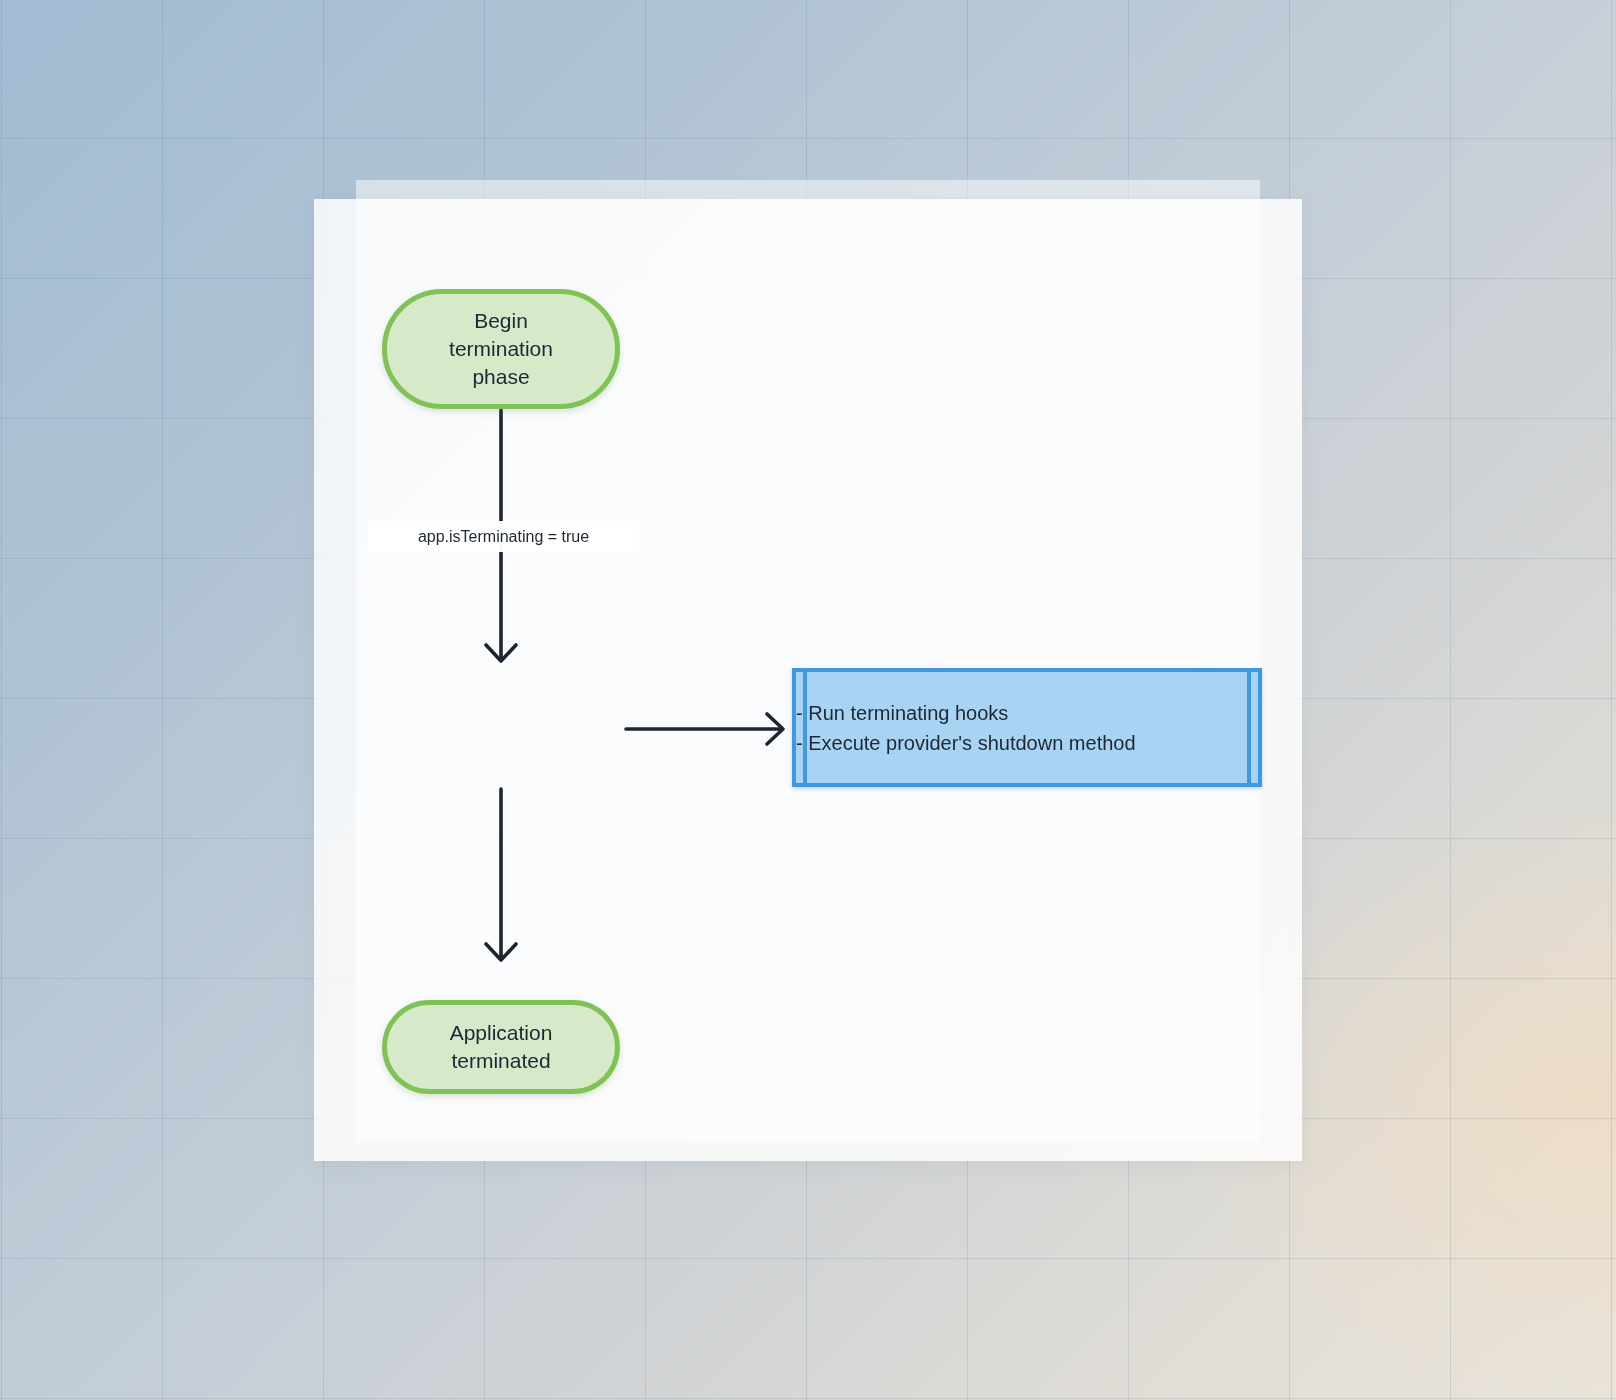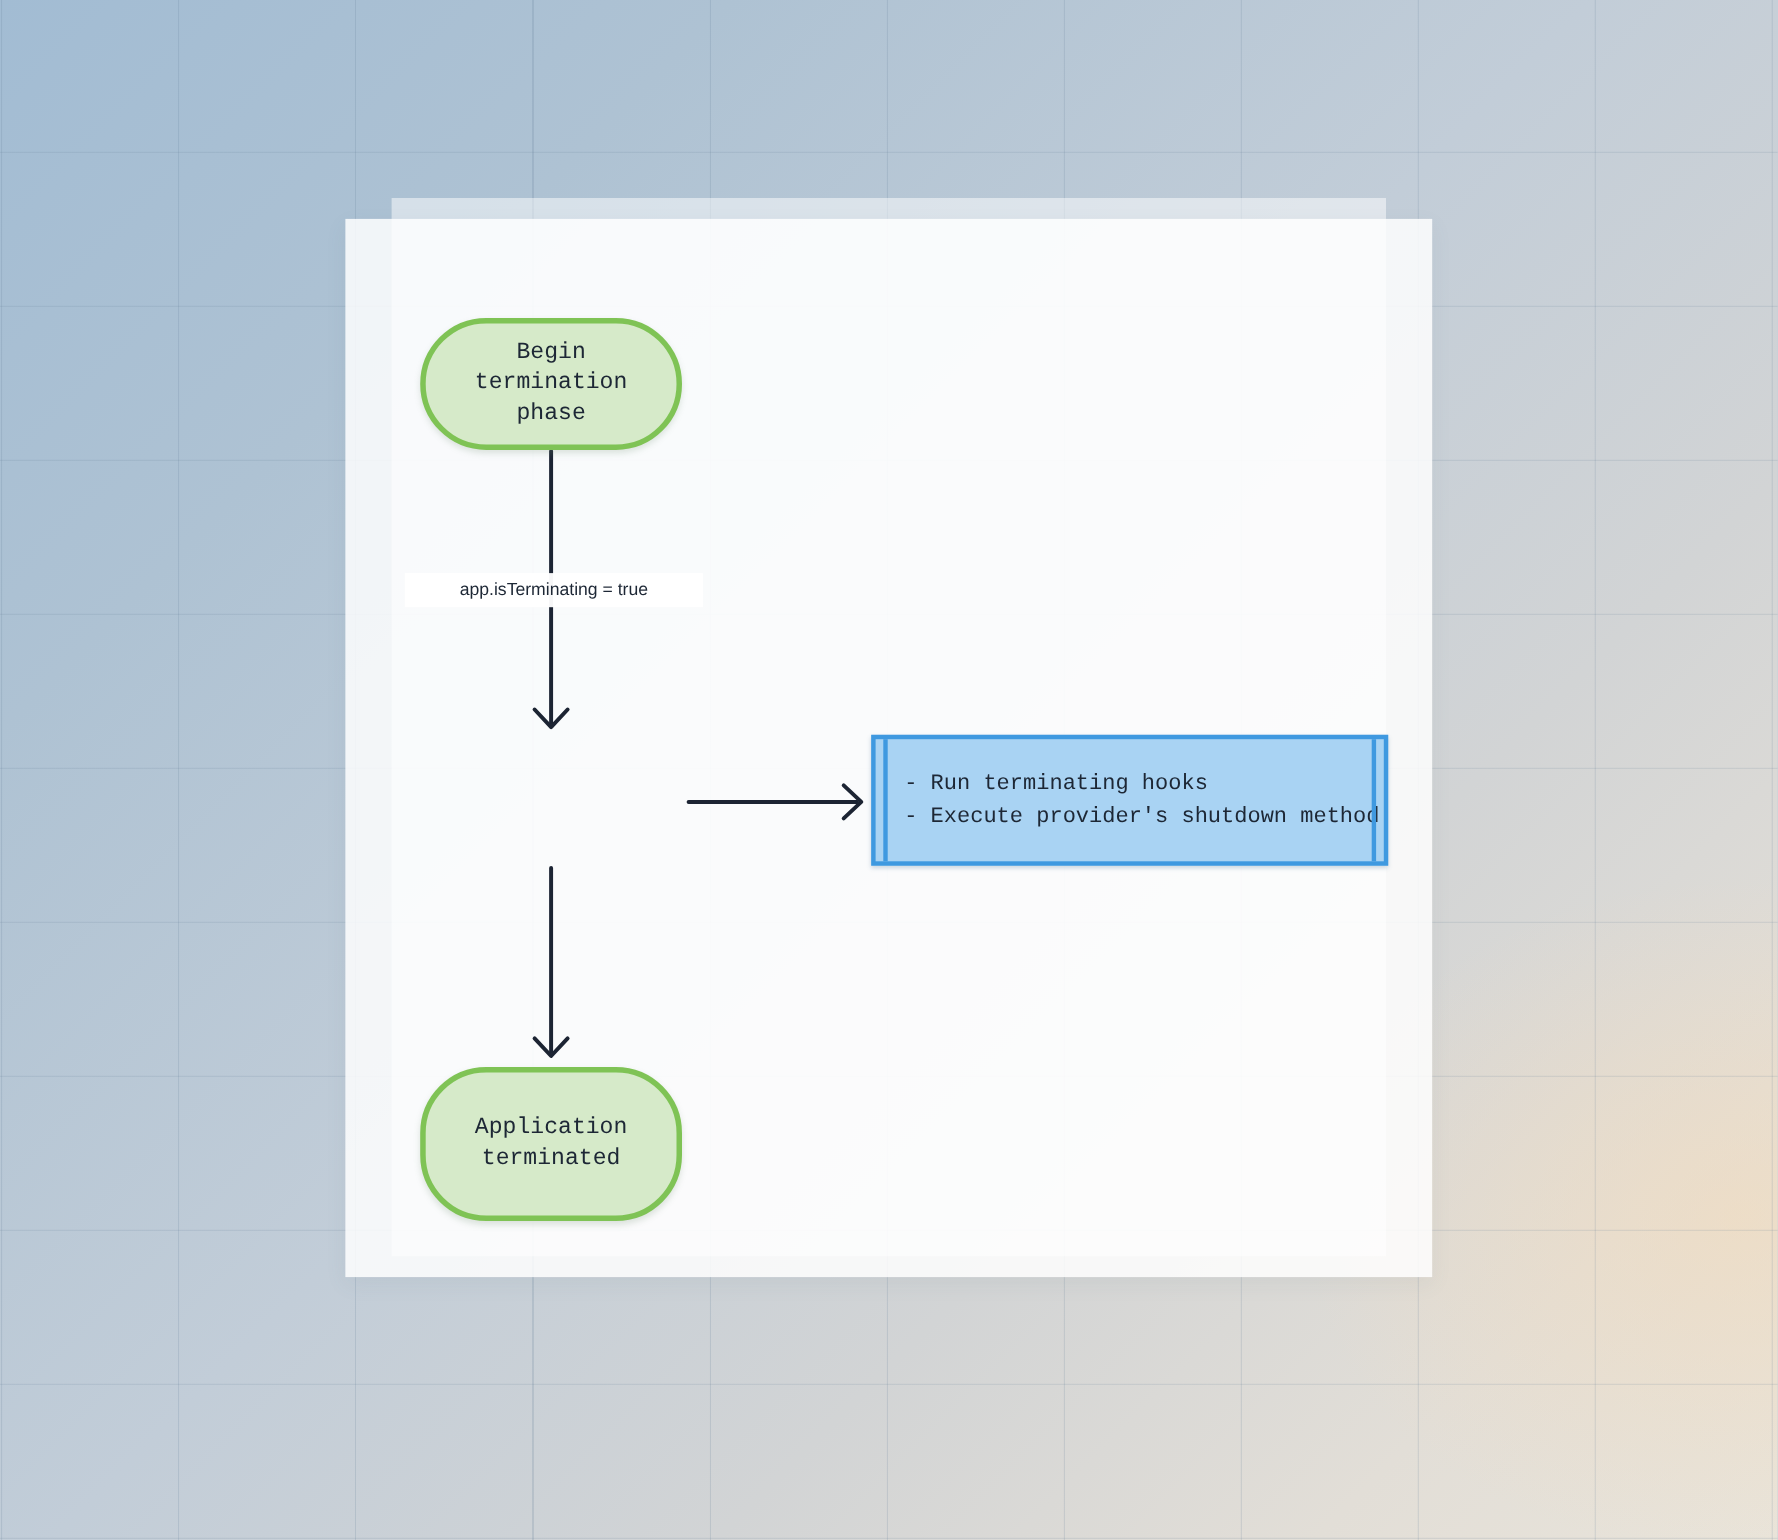--- a/index.html
+++ b/index.html
@@ -36,45 +36,44 @@
     stroke-linecap: round;
     stroke-linejoin: round;
   }
 
   .node {
     position: absolute;
     display: flex; align-items: center; justify-content: center;
     text-align: center;
     white-space: pre-line;
     color: var(--text, #1d2735);
-    font-size: 21px; line-height: 28px; font-family: Liberation Mono, monospace;
+    font-size: 21px; line-height: 28px;
   }
   .pill {
     left: 382px; width: 238px; height: 120px;
     background: var(--start-fill, #d6eac9);
     border: 5px solid var(--start-border, #7fc355);
     border-radius: 60px;
     box-shadow: 0 3px 6px rgba(110,140,110,0.22);
   }
   .pill.start { top: 289px; }
-  .pill.end   { top: 970px; height: 140px; text-align: center; }
+  .pill.end   { top: 1000px; height: 94px; text-align: center; }
   .process {
     left: 383px; top: 668px; width: 237px; height: 120px;
     background: var(--process-fill, #f7f7f6);
     border: 2px solid var(--process-border, #d8d8d8);
     box-shadow: 0 0 0 1px rgba(160,166,172,0.22), 0 2px 5px rgba(120,130,140,0.28);
   }
   .subroutine {
     left: 792px; top: 668px; width: 470px; height: 119px;
     background: var(--subroutine-fill, #a9d3f3);
     border: 4px solid var(--subroutine-border, #3f99e0);
     box-shadow: 0 2px 4px rgba(90,125,160,0.30);
     justify-content: flex-start;
     text-align: left;
-    padding-left: 26px;
     font-size: 20px; line-height: 30px;
   }
   .subroutine::before, .subroutine::after {
     content: "";
     position: absolute; top: 0; bottom: 0; width: 4px;
     background: var(--subroutine-border, #3f99e0);
   }
   .subroutine::before { left: 7px; }
   .subroutine::after  { right: 7px; }
 

